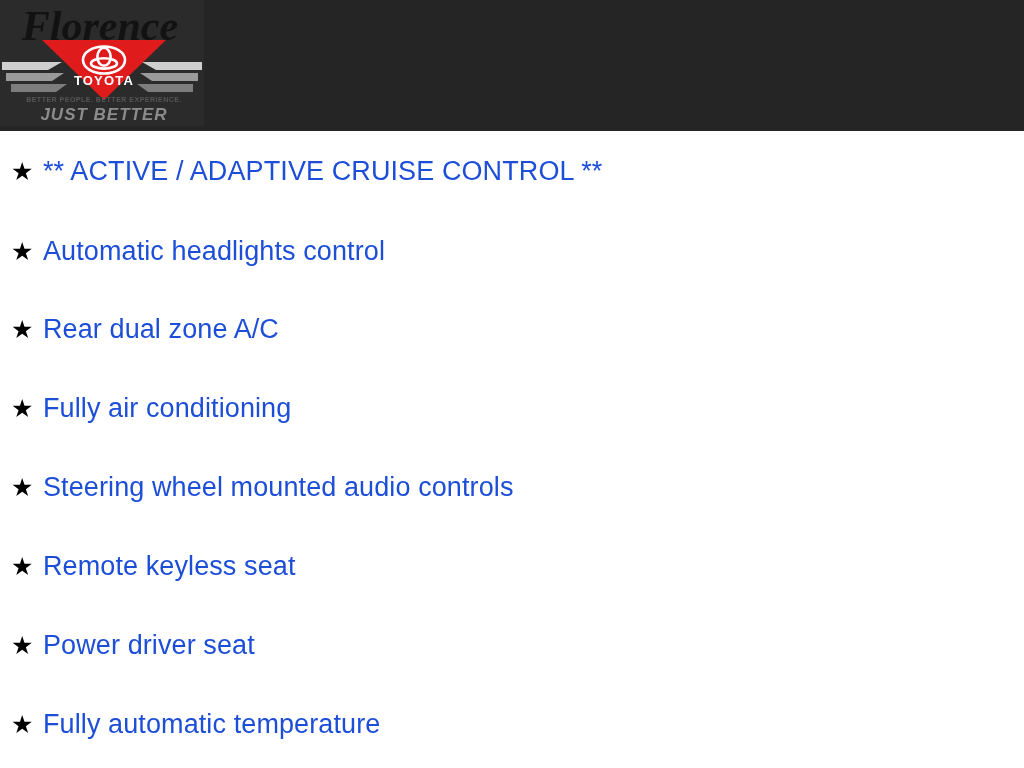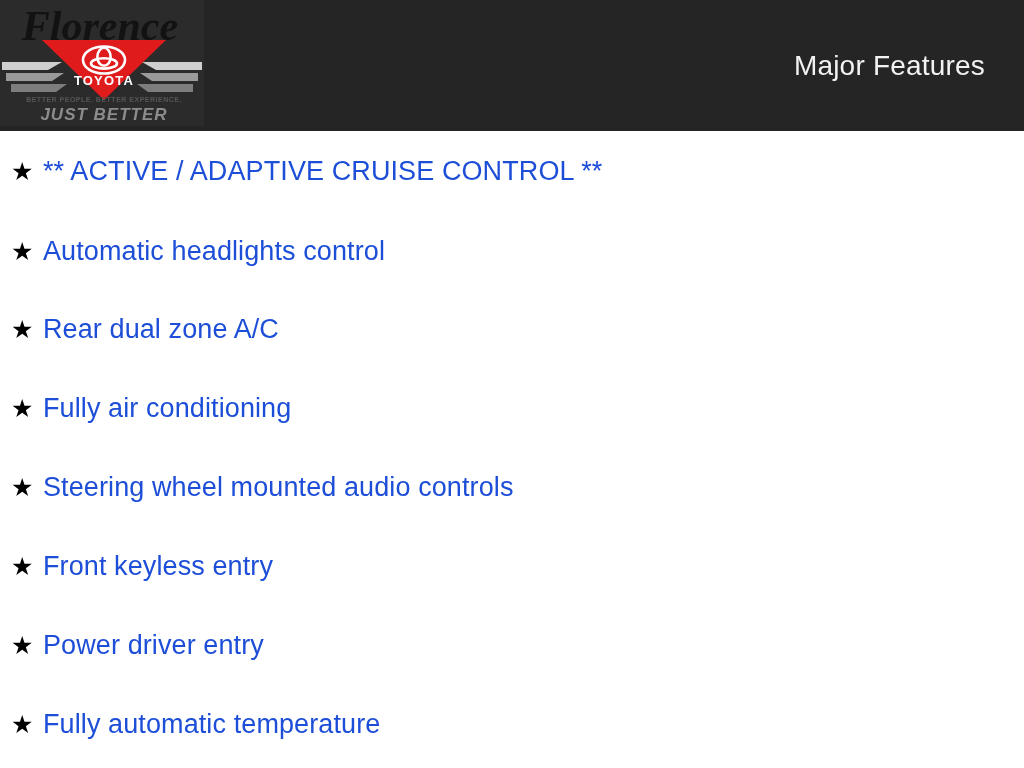--- a/index.html
+++ b/index.html
@@ -117,21 +117,20 @@
       </g>
       <text x="104" y="85" text-anchor="middle" fill="#ffffff" font-family="Liberation Sans, sans-serif" font-size="13" font-weight="bold" letter-spacing="1.2">TOYOTA</text>
 
       <text x="100" y="40" text-anchor="middle" fill="#121212" font-family="Liberation Serif, serif" font-size="42" font-style="italic" font-weight="bold">Florence</text>
 
       <text x="104" y="102" text-anchor="middle" fill="#565656" font-family="Liberation Sans, sans-serif" font-size="7" font-weight="bold" letter-spacing="0.5">BETTER PEOPLE. BETTER EXPERIENCE.</text>
       <text x="104" y="120" text-anchor="middle" fill="#8c8c8c" font-family="Liberation Sans, sans-serif" font-size="17" font-weight="bold" font-style="italic" letter-spacing="1">JUST BETTER</text>
     </svg>
   </div>
 
-  <div class="header-title">Major Features</div>
 </div>
 
 <div class="features">
 
   <div class="feature-row" style="top:20px;">
     <span class="bullet-star">★</span>
     <span class="feature-label">** ACTIVE / ADAPTIVE CRUISE CONTROL **</span>
   </div>
 
   <div class="feature-row" style="top:100px;">
@@ -149,26 +148,26 @@
     <span class="feature-label">Fully air conditioning</span>
   </div>
 
   <div class="feature-row" style="top:336px;">
     <span class="bullet-star">★</span>
     <span class="feature-label">Steering wheel mounted audio controls</span>
   </div>
 
   <div class="feature-row" style="top:415px;">
     <span class="bullet-star">★</span>
-    <span class="feature-label">Front keyless entry</span>
+    <span class="feature-label">Remote keyless seat</span>
   </div>
 
   <div class="feature-row" style="top:494px;">
     <span class="bullet-star">★</span>
-    <span class="feature-label">Power driver entry</span>
+    <span class="feature-label">Power driver seat</span>
   </div>
 
   <div class="feature-row" style="top:573px;">
     <span class="bullet-star">★</span>
     <span class="feature-label">Fully automatic temperature</span>
   </div>
 
 </div>
 
 </body></html>

